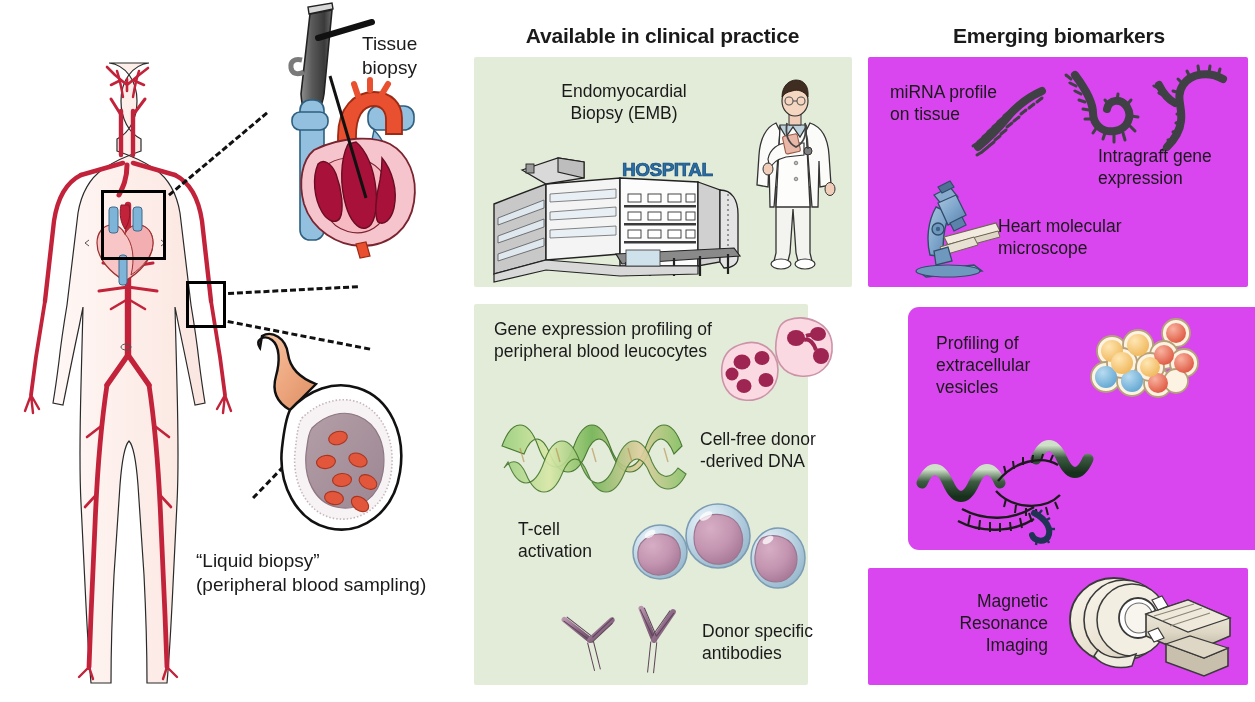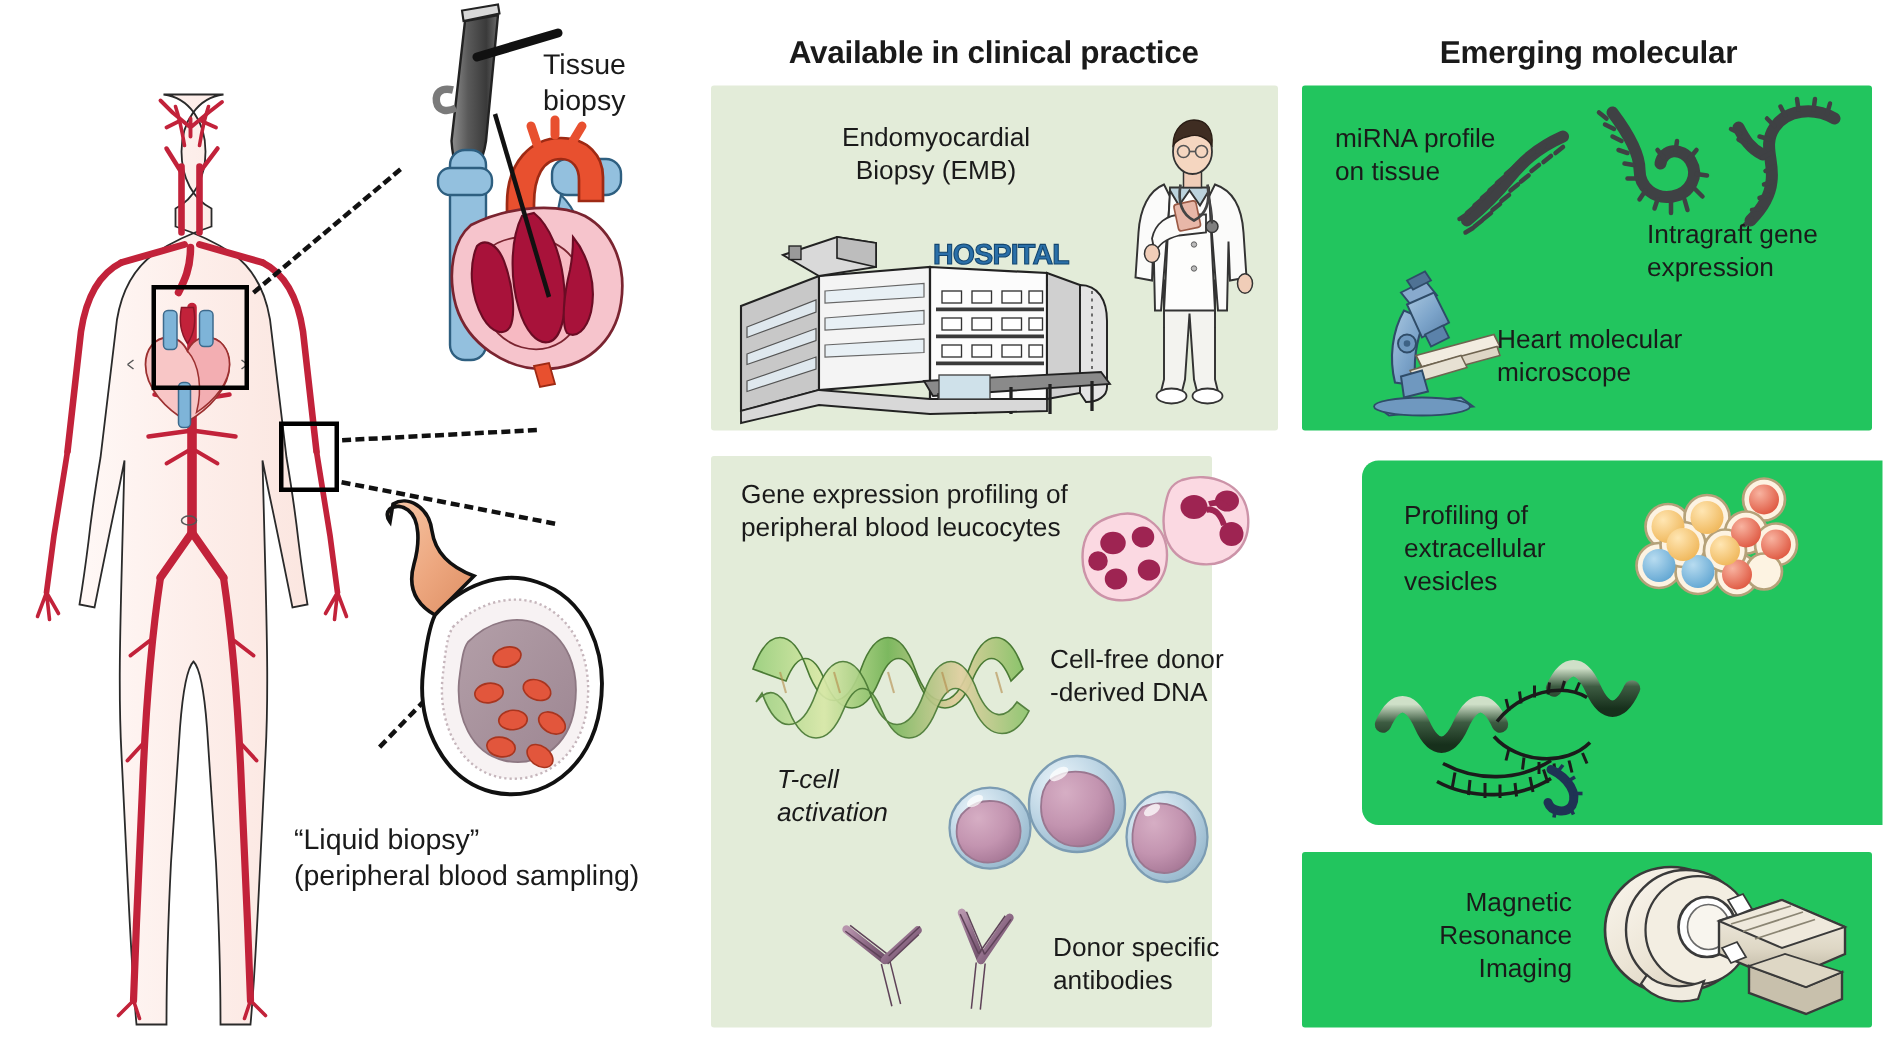--- a/index.html
+++ b/index.html
@@ -27,21 +27,21 @@
     text-align: center;
     letter-spacing: -0.2px;
     white-space: nowrap;
   }
   #hdr-clinical { left: 470px; top: 24px; width: 385px; }
   #hdr-emerging { left: 868px; top: 24px; width: 382px; }
 
   
   .panel { position: absolute; border-radius: 2px; padding-left: 40px; }
   .panel-green  { background: #e3ecd9; }
-  .panel-peach  { background: #22c55e; }
+  .panel-peach  { background: #d946ef; }
 
   #panel-emb   { left: 474px; top: 57px;  width: 378px; height: 230px; }
   #panel-blood { left: 474px; top: 304px; width: 334px; height: 381px; }
   #panel-tissue{ left: 868px; top: 57px;  width: 380px; height: 230px; }
   #panel-ev    { left: 908px; top: 307px; width: 380px; height: 243px; border-radius: 11px; }
   #panel-mri   { left: 868px; top: 568px; width: 380px; height: 117px; }
 
   
   .lbl {
     position: absolute;
@@ -78,21 +78,21 @@
   }
 
   svg { display: block; overflow: visible; }
 </style>
 </head>
 <body>
 
 <div id="figure">
 
   <div class="col-header" id="hdr-clinical">Available in clinical practice</div>
-  <div class="col-header" id="hdr-emerging">Emerging molecular</div>
+  <div class="col-header" id="hdr-emerging">Emerging biomarkers</div>
 
   <svg class="abs" style="left:15px; top:55px;" width="280" height="640" viewBox="0 0 280 640">
     <defs>
       <linearGradient id="skinGrad" x1="0" y1="0" x2="1" y2="0">
         <stop offset="0%" stop-color="#fff8f6"></stop>
         <stop offset="50%" stop-color="#fdeeea"></stop>
         <stop offset="100%" stop-color="#fbe6e0"></stop>
       </linearGradient>
     </defs>
 
@@ -430,21 +430,21 @@
           <path d="M58 36 L62 50"></path>
         <path d="M94 36 L98 50"></path>
           <path d="M130 36 L134 50"></path>
           <path d="M166 36 L170 50"></path>
       </g>
     </svg>
 
     <div class="lbl" style="left:226px; top:124px; width:150px;">Cell-free donor
 -derived DNA</div>
 
-    <div class="lbl" style="left:44px; top:204px; width:130px;font-style:italic;">T-cell
+    <div class="lbl" style="left:44px; top:214px; width:130px;">T-cell
 activation</div>
 
     <svg class="abs" style="left:152px; top:196px;" width="190" height="98" viewBox="0 0 190 98">
       <defs>
         <radialGradient id="tcellMem" cx="32%" cy="28%" r="78%">
           <stop offset="0%" stop-color="#eaf4fa"></stop>
           <stop offset="55%" stop-color="#bdd5e4"></stop>
           <stop offset="100%" stop-color="#97b8cd"></stop>
         </radialGradient>
         <radialGradient id="tcellNuc" cx="34%" cy="28%" r="76%">

